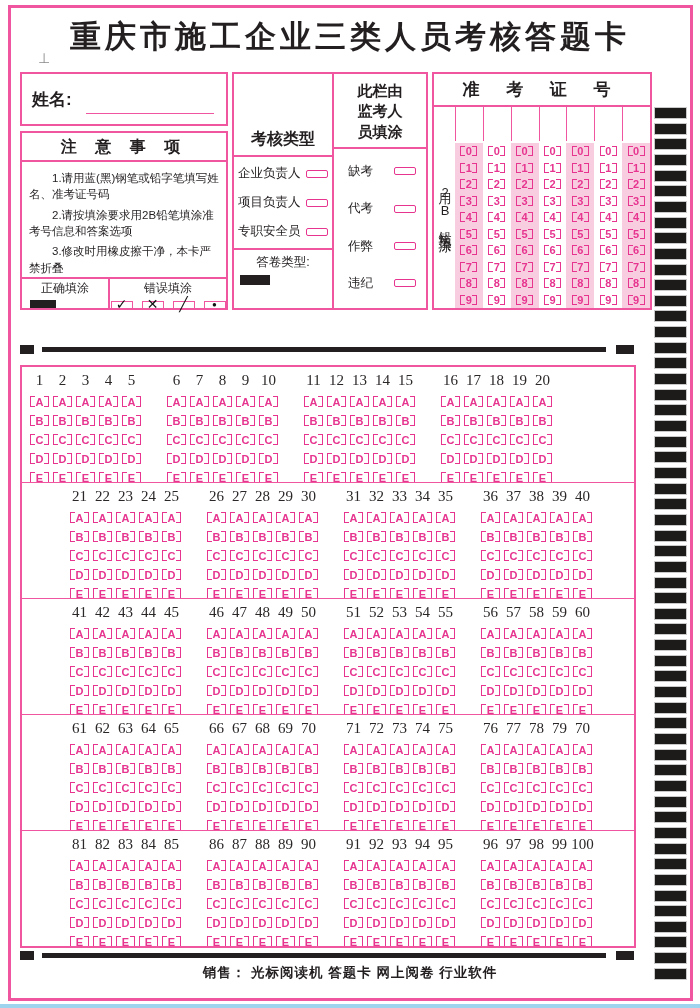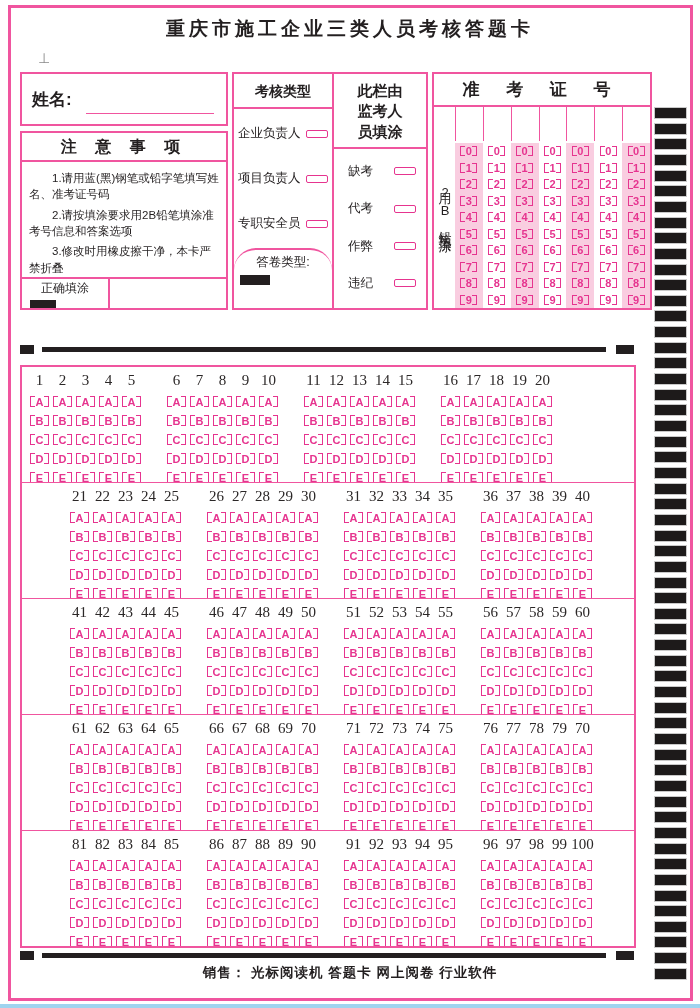--- a/index.html
+++ b/index.html
@@ -5,21 +5,21 @@
   :root{
     --pk:#f0559f;        
     --mag:#e6348f;       
     --lp:#f9cde0;        
     --ink:#231f20;       
   }
   *{margin:0;padding:0;box-sizing:border-box;}
   body{background:#ffffff;font-family:"Liberation Sans","DejaVu Sans",sans-serif;}
   .page{position:relative;width:700px;height:1008px;background:#fff;overflow:hidden;}
   .outer-border{position:absolute;left:8px;top:5px;width:685px;height:996px;border:3px solid var(--pk);}
-  .title{position:absolute;left:0;top:16px;width:100%;text-align:center;font-size:19px;font-weight:bold;letter-spacing:4px;color:var(--ink);}
+  .title{position:absolute;left:0;top:16px;width:100%;text-align:center;font-size:31px;font-weight:bold;letter-spacing:4px;color:var(--ink);}
   .regmark{position:absolute;left:38px;top:50px;font-size:14px;color:#8a8a8a;}
 
   
   .name-box{position:absolute;left:20px;top:72px;width:208px;height:54px;border:2px solid var(--pk);}
   .name-label{position:absolute;left:10px;top:14px;font-size:17px;font-weight:bold;color:var(--ink);}
   .name-line{position:absolute;left:64px;right:12px;bottom:10px;border-bottom:1.5px solid var(--pk);}
 
   
   .notes-box{position:absolute;left:20px;top:131px;width:208px;height:179px;border:2px solid var(--pk);display:flex;flex-direction:column;}
   .notes-title{height:29px;line-height:28px;text-align:center;font-size:16px;font-weight:bold;letter-spacing:7px;color:var(--ink);border-bottom:2px solid var(--pk);}
@@ -30,26 +30,26 @@
   .filled-rect{width:26px;height:8px;background:var(--ink);margin:3px 0 0 8px;}
   .foot-right{flex:1;font-size:12px;color:var(--ink);text-align:center;padding-top:1px;}
   .wrong-row{display:flex;justify-content:center;gap:9px;margin-top:4px;}
   .wbox{position:relative;width:22px;height:8px;border:1.5px solid var(--pk);}
   .wsym{position:absolute;left:50%;top:50%;transform:translate(-50%,-55%);font-style:normal;font-size:14px;font-weight:bold;color:#111;}
   .wbox:last-child .wsym{font-size:8px;}
 
   
   .exam-box{position:absolute;left:232px;top:72px;width:196px;height:238px;border:2px solid var(--pk);display:flex;}
   .exam-left{width:100px;border-right:2px solid var(--pk);display:flex;flex-direction:column;}
-  .exam-title{height:35px;line-height:34px;text-align:center;font-size:14px;font-weight:bold;color:var(--ink);border-bottom:2px solid var(--pk);}
+  .exam-title{height:35px;line-height:34px;text-align:center;font-size:16px;font-weight:bold;color:var(--ink);border-bottom:2px solid var(--pk);margin-top:48px;}
   .exam-options{flex:1;display:flex;flex-direction:column;justify-content:space-around;padding:2px 4px;}
   .opt-row{display:flex;align-items:center;justify-content:space-between;}
   .opt-label{font-size:12.5px;color:var(--ink);white-space:nowrap;}
   .obub{width:22px;height:8px;border:1.6px solid var(--mag);border-radius:2px;flex:none;}
-  .paper-type{height:60px;border-top:2px solid var(--pk);border-radius:22px;}
+  .paper-type{height:60px;border-top:2px solid var(--pk);}
   .paper-type-label{text-align:center;font-size:12.5px;color:var(--ink);margin-top:4px;}
   .paper-type-rect{width:30px;height:10px;background:var(--ink);margin:4px 0 0 6px;}
   .invig{flex:1;display:flex;flex-direction:column;}
   .invig-title{border-bottom:2px solid var(--pk);padding:7px 0 5px 0;text-align:center;font-size:15px;font-weight:bold;line-height:1.35;color:var(--ink);}
   .invig-options{flex:1;display:flex;flex-direction:column;justify-content:space-around;padding:4px 10px 6px 14px;}
 
   
   .ticket-box{position:absolute;left:432px;top:72px;width:220px;height:238px;border:2px solid var(--pk);display:flex;flex-direction:column;}
   .ticket-title{height:33px;line-height:32px;text-align:center;font-size:17px;font-weight:bold;letter-spacing:11px;color:var(--ink);border-bottom:2px solid var(--pk);}
   .ticket-body{flex:1;display:flex;}
@@ -109,20 +109,37 @@
     <div class="notes-title">注 意 事 项</div>
     <div class="notes-body" id="notes-body">
         <p>1.请用蓝(黑)钢笔或铅字笔填写姓名、准考证号码</p>
         <p>2.请按填涂要求用2B铅笔填涂准考号信息和答案选项</p>
         <p>3.修改时用橡皮擦干净，本卡严禁折叠</p>
       </div>
     <div class="notes-foot">
       <div class="foot-left">
         <div>正确填涂</div>
         <div class="filled-rect"></div>
+      </div>
+      <div class="foot-right">
+        <div>错误填涂</div>
+        <div class="wrong-row" id="wrong-row">
+            <span class="wbox">
+              <i class="wsym">✓</i>
+            </span>
+            <span class="wbox">
+              <i class="wsym">✕</i>
+            </span>
+            <span class="wbox">
+              <i class="wsym">╱</i>
+            </span>
+            <span class="wbox">
+              <i class="wsym">●</i>
+            </span>
+          </div>
       </div>
     </div>
   </div>
 
   <div class="exam-box">
     <div class="exam-left">
       <div class="exam-title">考核类型</div>
       <div class="exam-options" id="exam-options">
           <div class="opt-row">
             <span class="opt-label">企业负责人</span>

